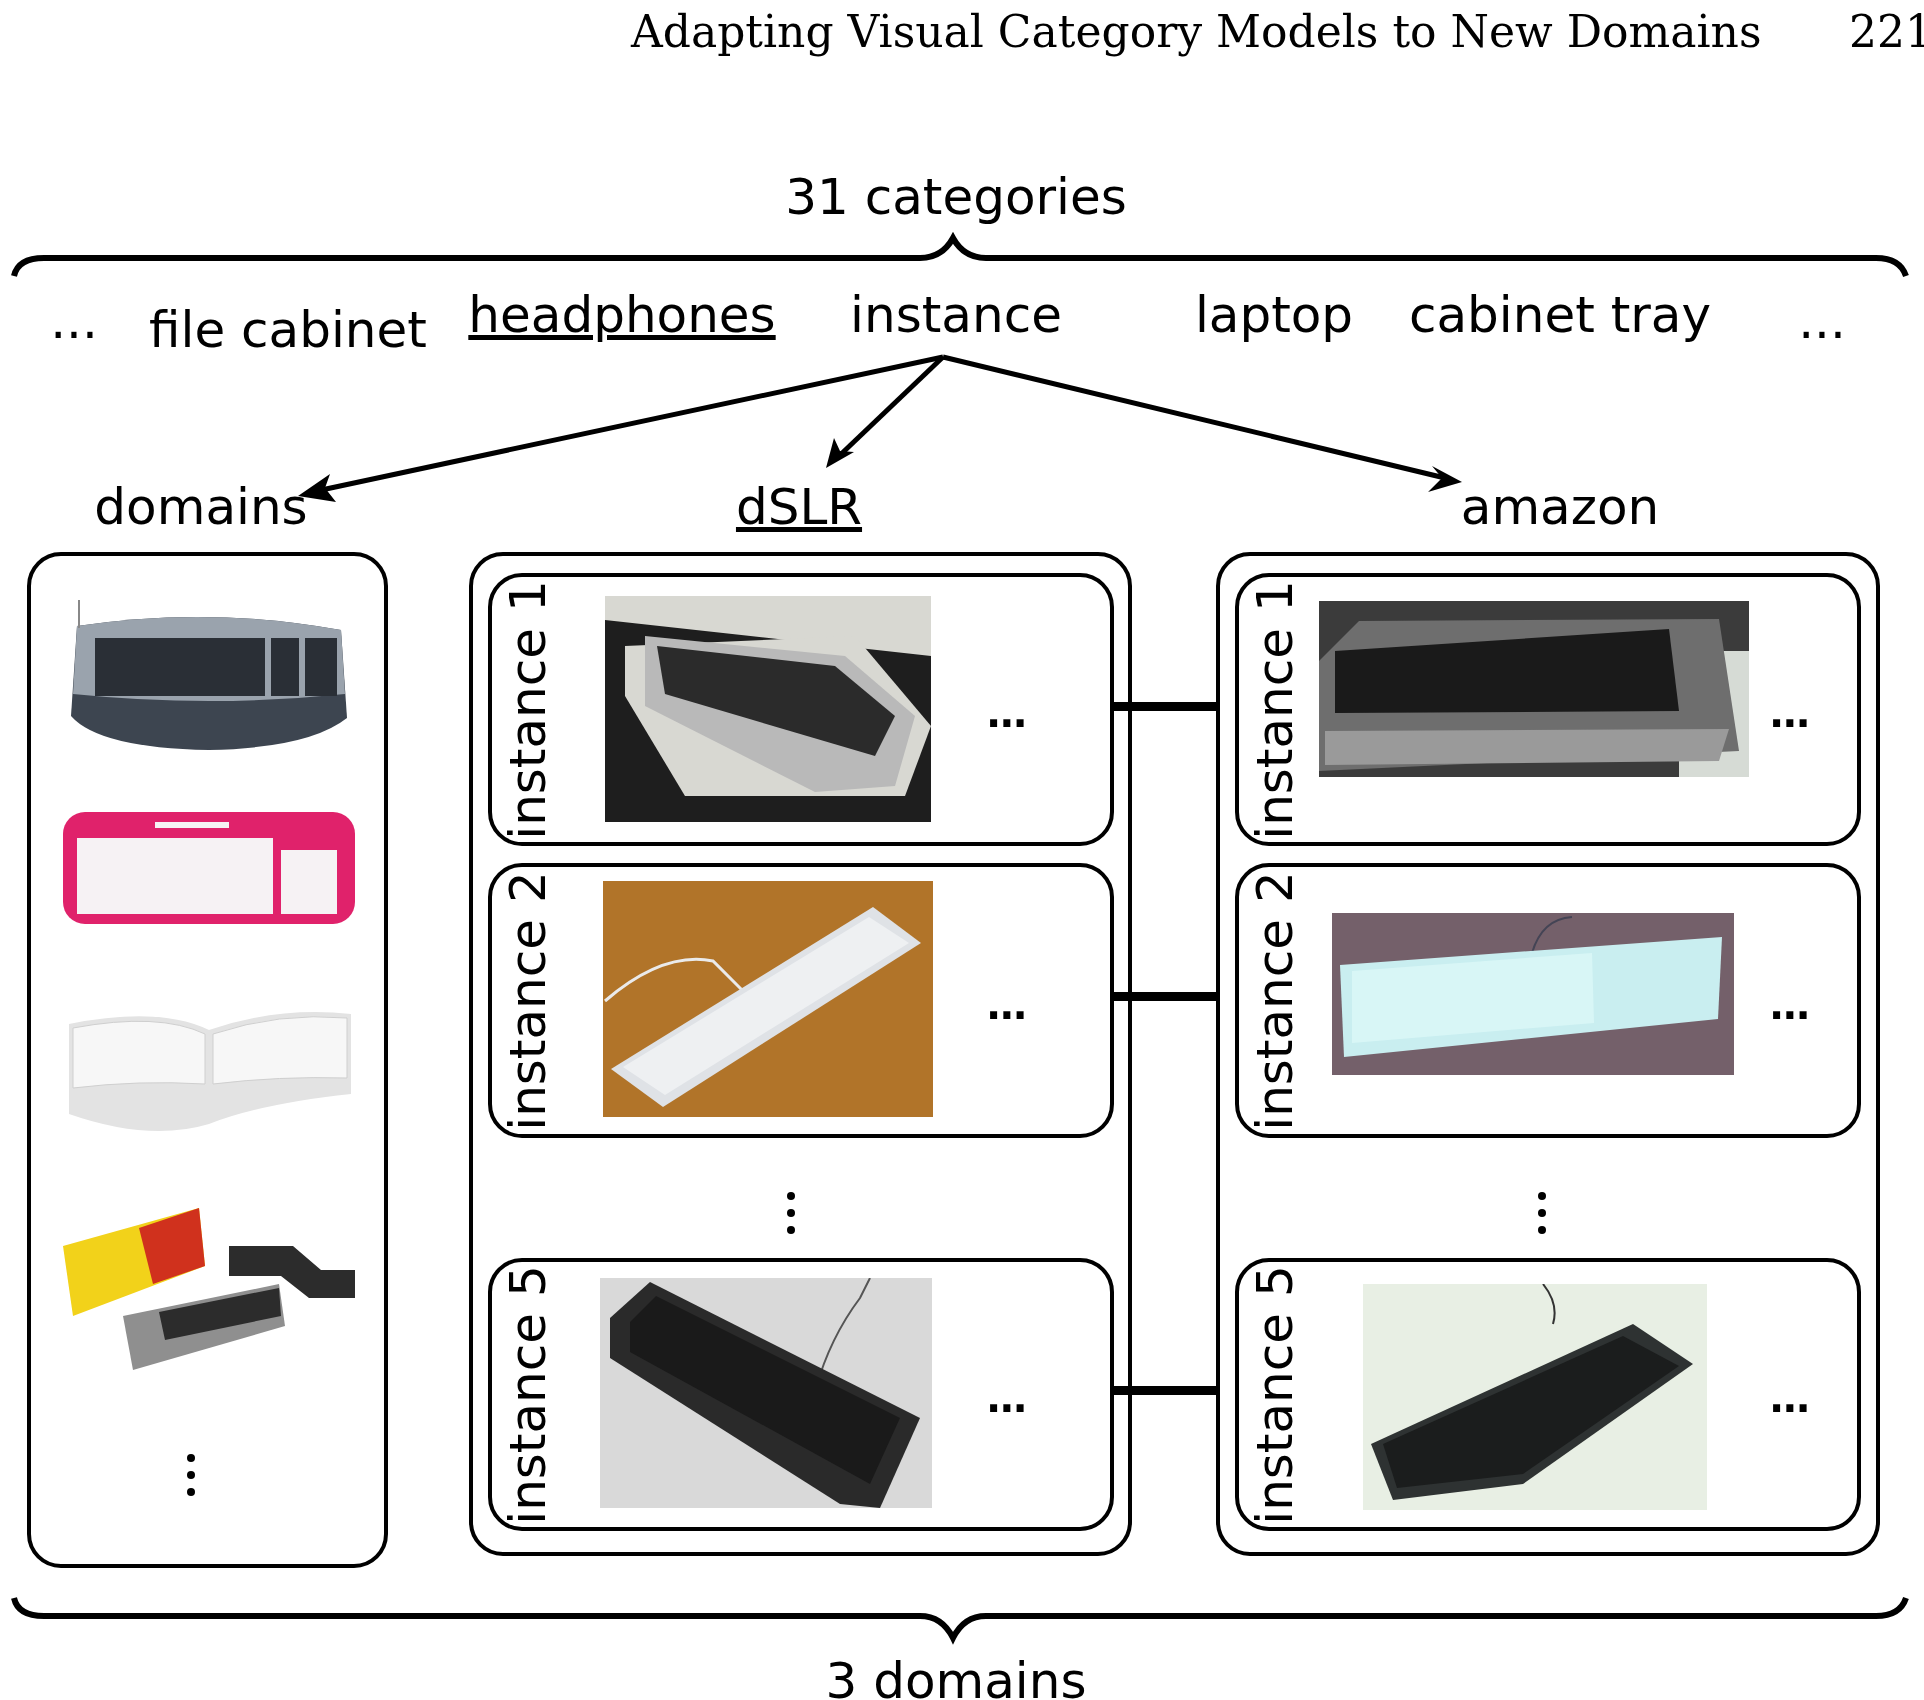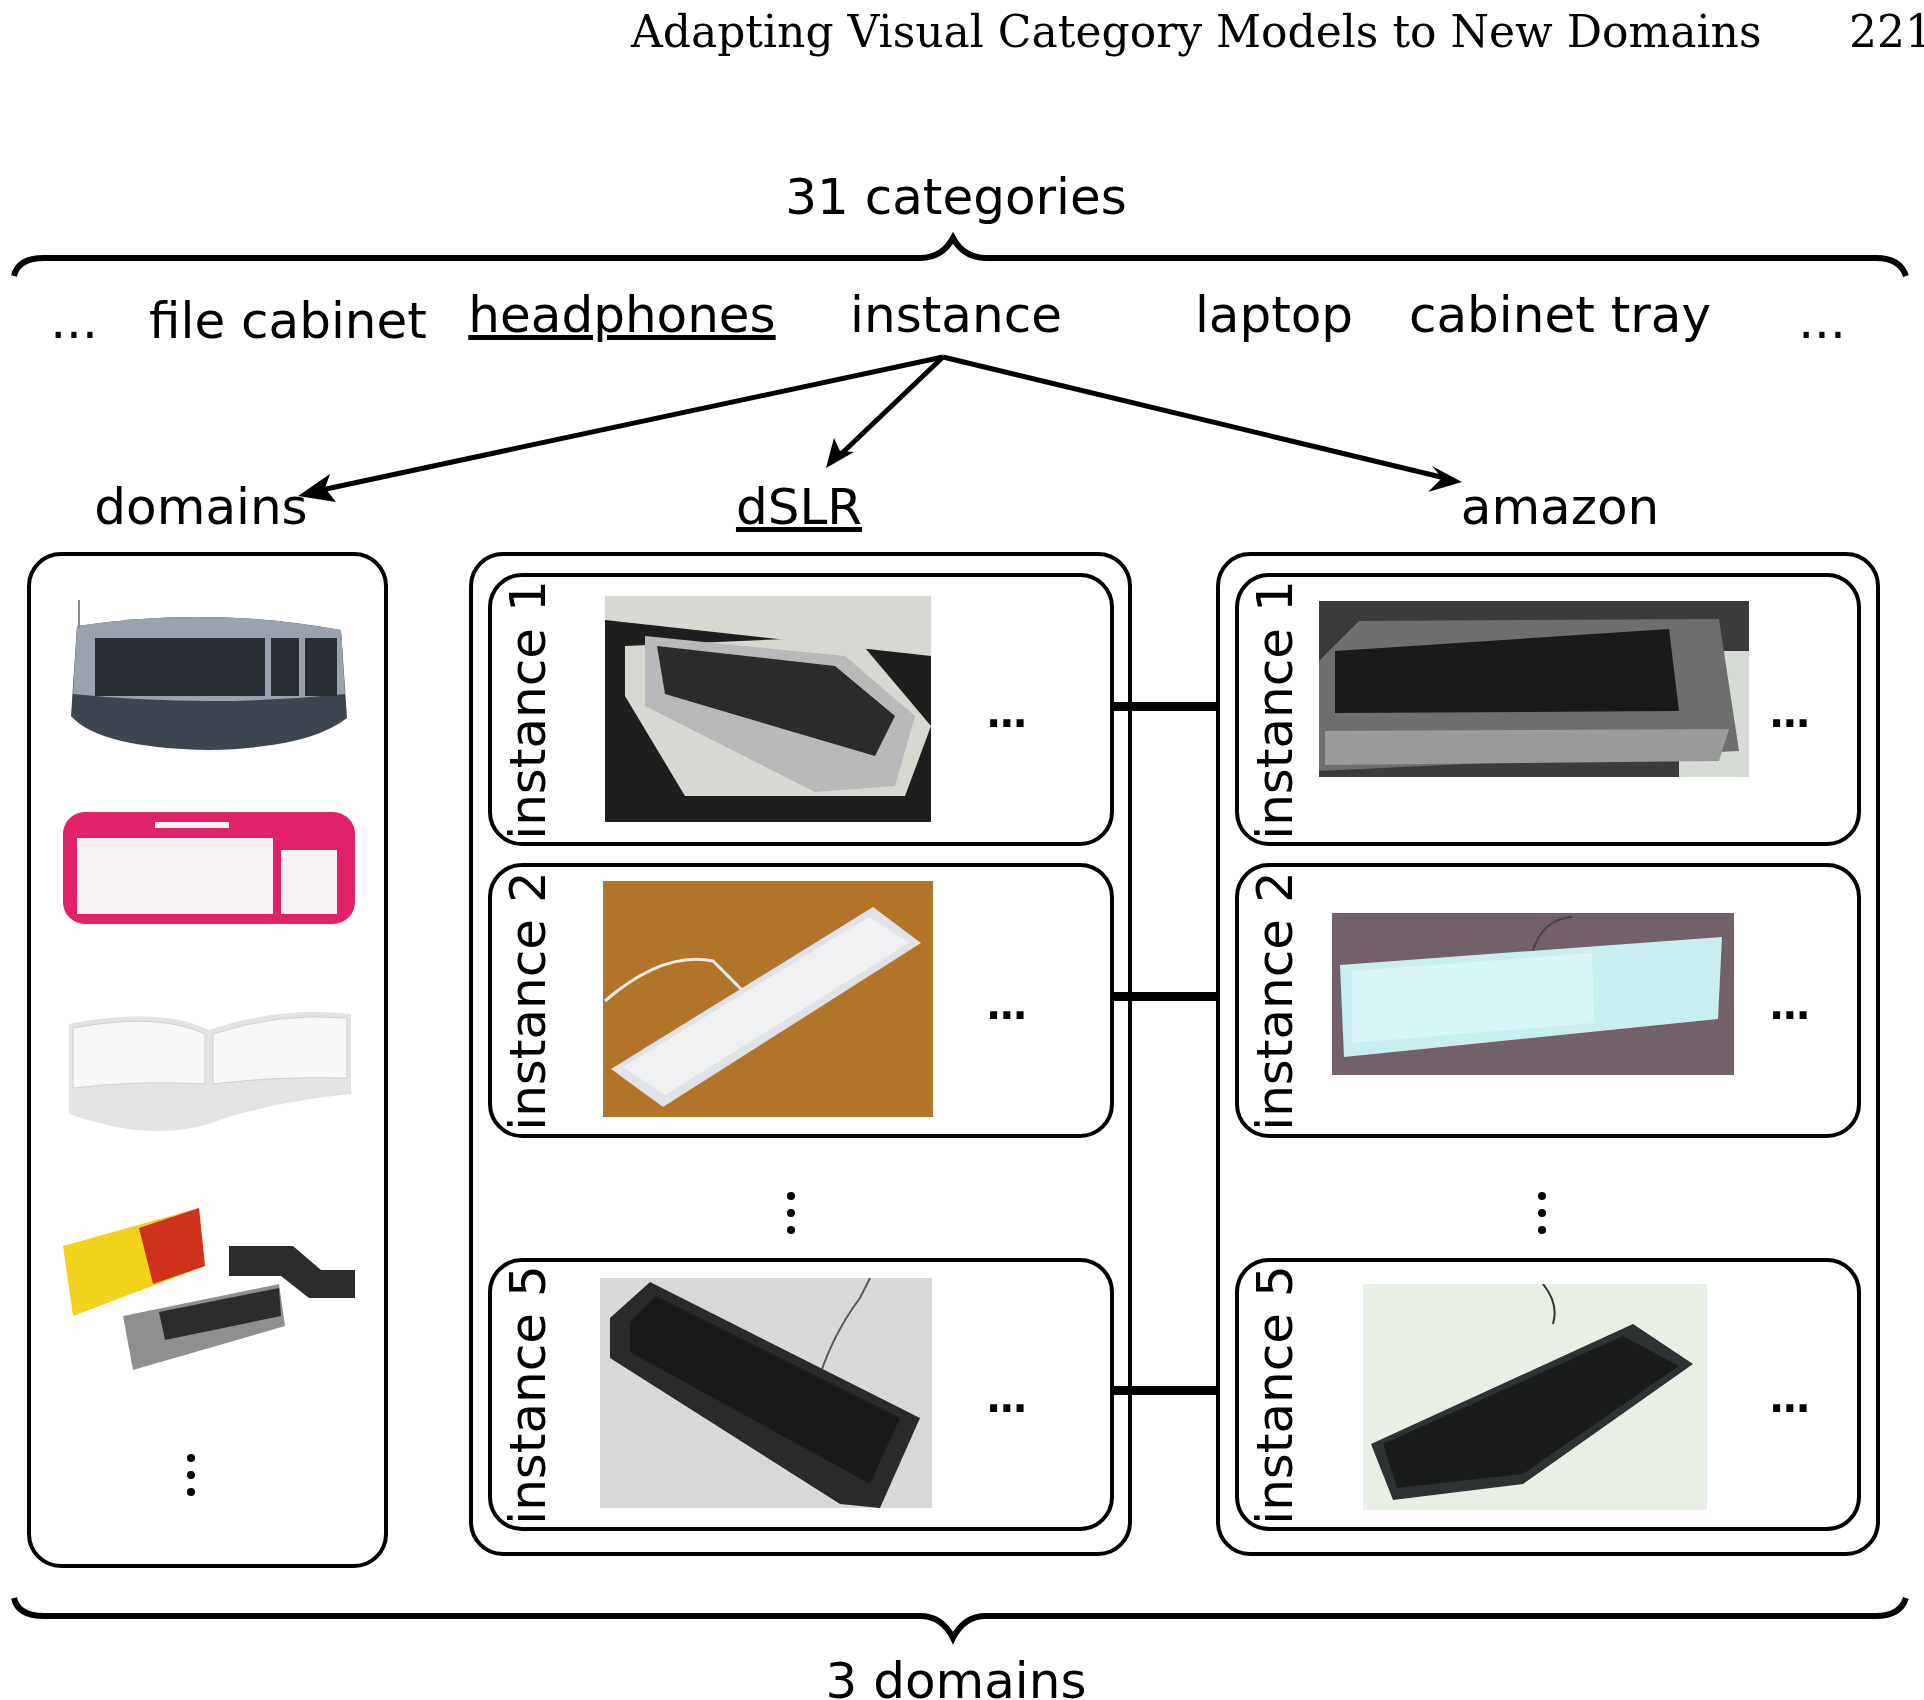--- a/index.html
+++ b/index.html
@@ -40,21 +40,21 @@
       <line x1="943" y1="357" x2="838" y2="457" stroke="#000" stroke-width="5"></line>
       <polygon points="826,468 834,438 840,451 854,452" fill="#000"></polygon>
     </g>
     <g>
       <line x1="943" y1="357" x2="1445" y2="478" stroke="#000" stroke-width="5"></line>
       <polygon points="1462,482 1432,466 1442,478 1428,492" fill="#000"></polygon>
     </g>
   </svg>
 
   <div class="abs cat" style="left:74px; top:296px;">...</div>
-  <div class="abs cat" style="left:288px; top:296px;">file cabinet</div>
+  <div class="abs cat" style="left:288px; top:305px;">file cabinet</div>
   <div class="abs cat" style="left:622px; top:290px;text-decoration:underline;">headphones</div>
   <div class="abs cat" style="left:956px; top:290px;">instance</div>
   <div class="abs cat" style="left:1274px; top:290px;">laptop</div>
   <div class="abs cat" style="left:1560px; top:290px;">cabinet tray</div>
   <div class="abs cat" style="left:1822px; top:296px;">...</div>
 
   <div class="abs domlbl" style="left:201px; top:482px;">domains</div>
   <div class="abs domlbl" style="left:799px; top:482px;text-decoration:underline;">dSLR</div>
   <div class="abs domlbl" style="left:1560px; top:482px;">amazon</div>
 

